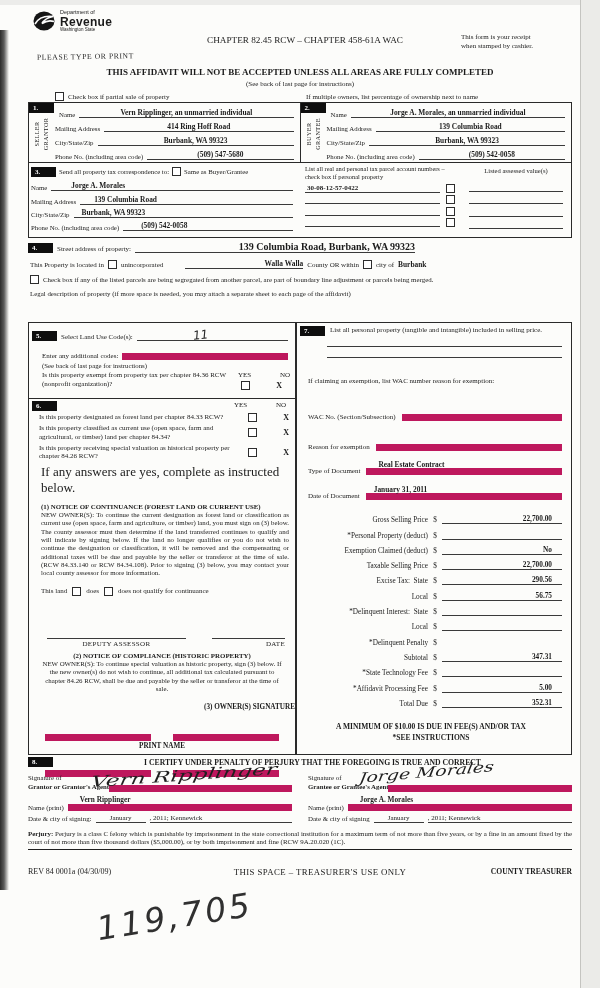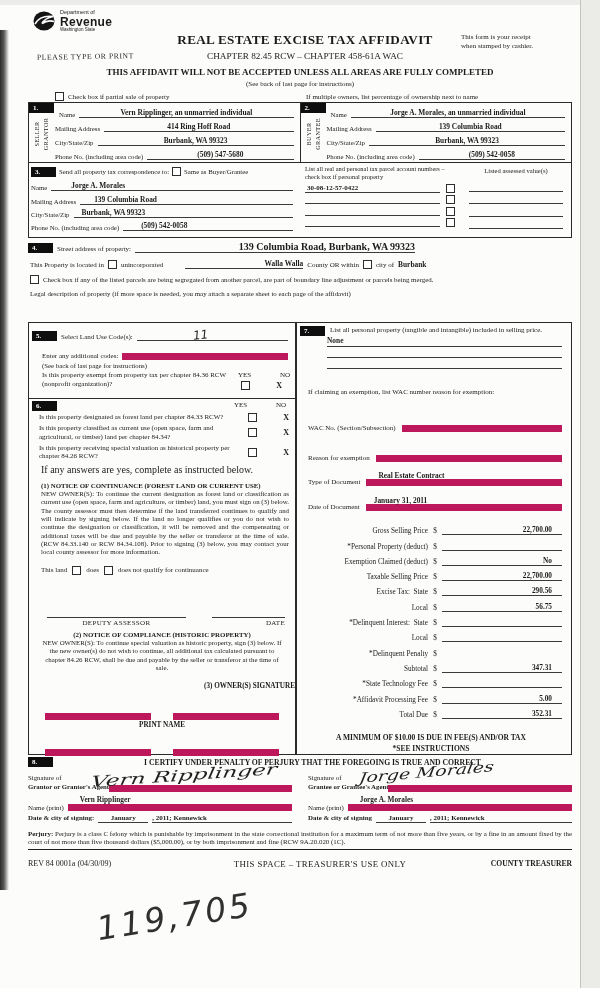--- a/index.html
+++ b/index.html
@@ -90,21 +90,21 @@
   .s5r2 .ul { flex:1; height:9px; }
   .s5see { margin-left:10px; margin-top:2px; font-size:6.8px; }
   .qrow { display:flex; margin-left:10px; margin-top:2px; }
   .qtext { flex:1; padding-right:8px; line-height:1.25; font-size:7px; }
   .anshdr { width:52px; display:flex; justify-content:space-between; font-size:7px; padding:0 2px; flex:none; }
   .xmark { font-weight:bold; font-size:8px; }
   .qblock { width:52px; flex:none; display:flex; flex-direction:column; justify-content:center; }
   .qblock .inner2 { display:flex; justify-content:space-between; padding:0 6px 0 5px; align-items:center; }
   .divider { border-top:1.2px solid #2a2a2a; margin:3px 0 0 0; }
   .s6hdr { display:flex; justify-content:space-between; padding:2px 7px 0 3px; }
-  .ifyes { margin:3px 0 0 12px; font-size:10px; }
+  .ifyes { margin:3px 0 0 12px; font-size:13px; }
   .n1title { font-weight:bold; font-size:6.9px; margin:7px 4px 0 12px; }
   .nbody { font-size:6.85px; line-height:1.22; text-align:justify; margin:1px 6px 0 12px; }
   .landrow { display:flex; align-items:center; gap:5px; margin:9px 0 0 12px; font-size:7px; }
   .deprow { display:flex; margin:34px 10px 0 18px; gap:26px; }
   .depcol1 { flex:1.9; text-align:center; }
   .depcol2 { flex:1; text-align:right; }
   .depline { border-bottom:1px solid #3a3a3a; height:8px; }
   .deplabel { font-size:7px; margin-top:1px; letter-spacing:.3px; }
   .n2title { font-weight:bold; font-size:6.9px; text-align:center; margin-top:4px; }
   .n2body { font-size:6.85px; line-height:1.25; text-align:center; margin:1px 10px 0 10px; }
@@ -140,26 +140,26 @@
   .srow { display:flex; align-items:flex-end; position:relative; }
   .slabels { font-size:6.8px; line-height:1.3; white-space:nowrap; }
   .slabels .b2 { font-weight:bold; }
   .srow .ul { flex:1; height:10px; }
   .script { position:absolute; font-family:"DejaVu Serif",serif; font-style:italic;
     color:#1f1f1f; transform-origin:left bottom; white-space:nowrap; }
   .script.gr { left:62px; bottom:1px; font-size:15px; transform:rotate(-4deg) scaleX(1.55) skewX(-8deg); }
   .script.ge { left:50px; bottom:6px; font-size:14px; transform:rotate(-5deg) scaleX(1.35) skewX(-10deg); }
   .nrow { display:flex; align-items:flex-end; margin-top:3px; gap:4px; font-size:6.9px; }
   .nrow .ul { flex:1; font-weight:bold; font-size:7.3px; padding-left:12px; }
-  .drow { display:flex; align-items:flex-start; margin-top:3px; gap:4px; font-size:6.9px;font-weight:bold; }
+  .drow { display:flex; align-items:center; margin-top:3px; gap:4px; font-size:6.9px; }
   .drow .month { width:50px; border-bottom:1px solid #3a3a3a; text-align:center; font-size:7px; }
   .drow .rest { flex:1; border-bottom:1px solid #3a3a3a; font-size:7px; }
   .perjury { margin-top:7px; font-size:6.9px; line-height:1.25; text-align:justify;
     border-bottom:1.6px solid #1e1e1e; padding-bottom:2px; }
-  .footrow { display:flex; align-items:flex-start; margin-top:9px; }
+  .footrow { display:flex; align-items:flex-start; margin-top:17px; }
   .footleft { width:170px; font-size:8px; }
   .footcenter { flex:1; text-align:center; font-size:8.8px; letter-spacing:.4px; }
   .footright { width:130px; text-align:right; font-weight:bold; font-size:7.6px; }
 
   .hw-amount { position:absolute; left:96px; top:897px; font-family:"DejaVu Sans",sans-serif;
     font-style:italic; font-size:33px; color:#303030; transform:rotate(-9deg);
     letter-spacing:3px; }
 </style>
 </head>
 <body>
@@ -174,21 +174,20 @@
       <path d="M2 14 Q7 5 20 6.5 Q12 8 9 13.5 Q15 9.5 21 11.5" stroke="#fbfbfb" fill="none" stroke-width="1.6"></path>
     </svg>
     <div class="logo-text">
       <div class="logo-dept">Department of</div>
       <div class="logo-name">Revenue</div>
       <div class="logo-state">Washington State</div>
     </div>
   </div>
   <div class="type-print">PLEASE TYPE OR PRINT</div>
   <div class="title-wrap">
-    <div class="title">REAL ESTATE EXCISE TAX AFFIDAVIT</div>
     <div class="chapter">CHAPTER 82.45 RCW – CHAPTER 458-61A WAC</div>
   </div>
   <div class="receipt">
     <div>This form is your receipt</div>
     <div>when stamped by cashier.</div>
   </div>
   <div class="warning">THIS AFFIDAVIT WILL NOT BE ACCEPTED UNLESS ALL AREAS ARE FULLY COMPLETED</div>
   <div class="seeback">(See back of last page for instructions)</div>
   <div class="partial">
     <span class="cb"></span>
@@ -423,21 +422,20 @@
       <span class="ul"></span>
       <span class="ul"></span>
     </div>
   </div>
 
   <div class="box7">
     <div class="s7r1">
       <span class="numbox">7.</span>
       <span class="s7label">List all personal property (tangible and intangible) included in selling price.</span>
     </div>
-    <div class="s7line">None</div>
     <div class="s7line" style="font-weight:normal;"></div>
     <div class="s7line" style="font-weight:normal;"></div>
 
     <div class="exemption">If claiming an exemption, list WAC number reason for exemption:</div>
 
     <div class="wacrow" style="margin-top:21px;">
       <span>WAC No. (Section/Subsection)</span>
       <span class="ul"></span>
     </div>
     <div class="wacrow" style="margin-top:15px;">

